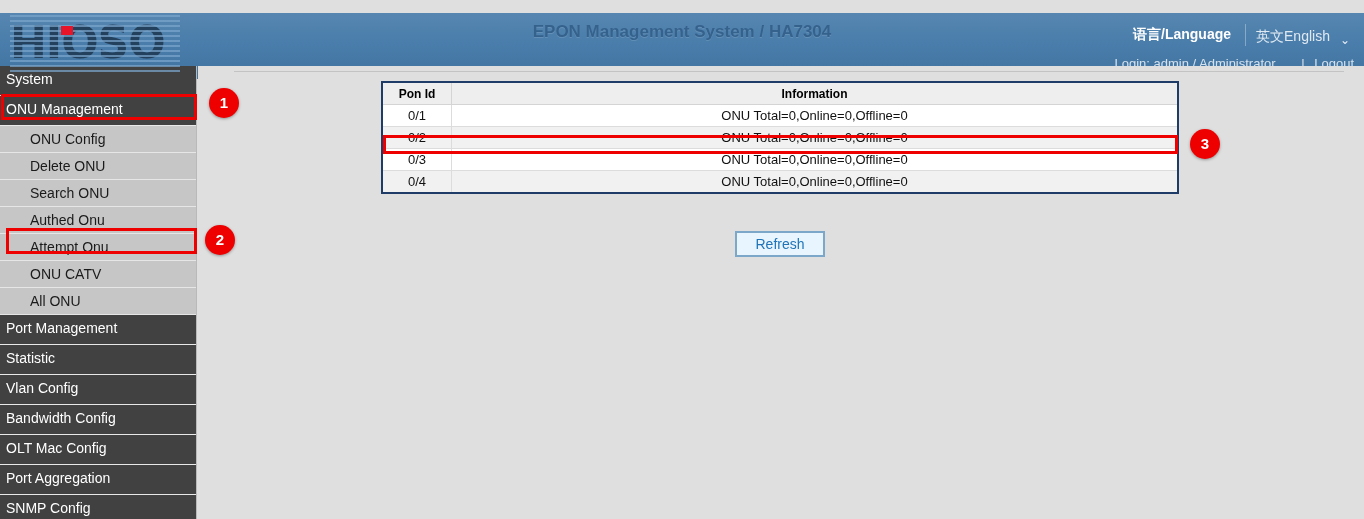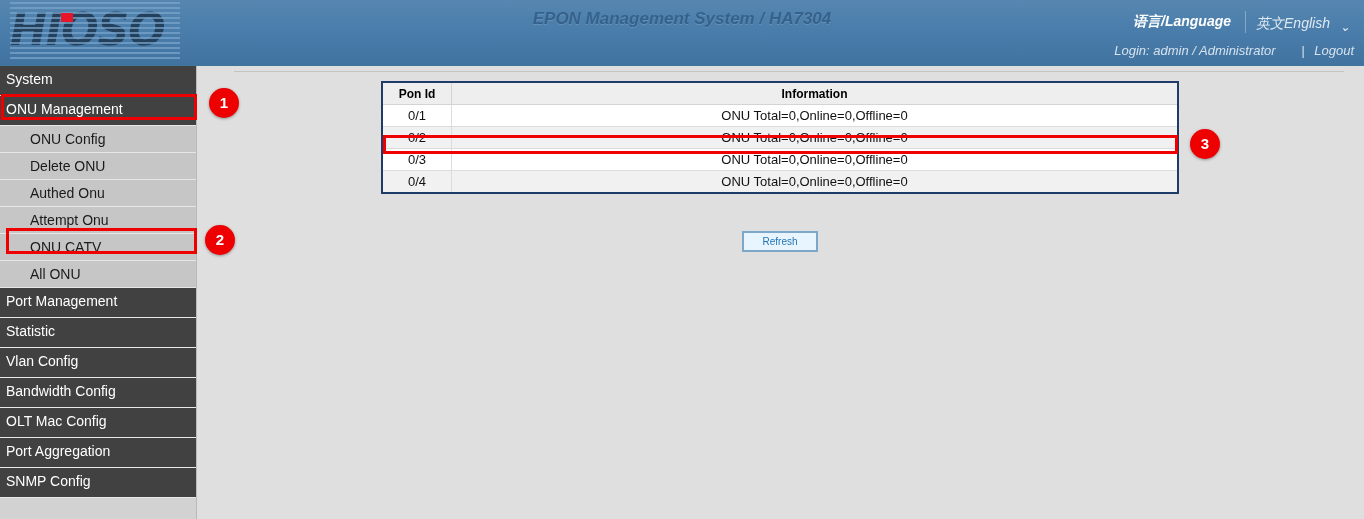--- a/index.html
+++ b/index.html
@@ -12,25 +12,24 @@
     overflow: hidden;
     background: #dfdfdf;
     font-family: "Liberation Sans", sans-serif;
     font-size: 13px;
     color: #111;
   }
 
   
   .banner {
     position: absolute;
-    left: 0; top: 0;
+    left: 0; top: 13px;
     width: 1364px; height: 66px;
     background: #4479a8;
     overflow: hidden;
-    font-style: italic;
   }
   .banner-sheen {
     position: absolute;
     left: 0; top: 0;
     width: 1364px; height: 66px;
     background: linear-gradient(to bottom,
        rgba(255,255,255,.10) 0%,
        rgba(255,255,255,.03) 45%,
        rgba(0,0,0,.05) 100%);
     pointer-events: none;
@@ -231,21 +230,21 @@
     left: 183px; top: 165px;
     width: 798px;
     text-align: center;
   }
   .refresh-btn {
     display: inline-block;
     padding: 3px 18px;
     background: #e8f4fe;
     border: 2px solid #7da7c8;
     color: #1f74b8;
-    font-size: 10px;
+    font-size: 14px;
     font-family: "Liberation Sans", sans-serif;
     cursor: pointer;
   }
 
   
   .anno-box {
     position: absolute;
     border: 3px solid #ee0000;
     box-sizing: border-box;
     pointer-events: none;
@@ -291,20 +290,21 @@
     <span class="login-sep">|</span>
     <span class="logout-link">Logout</span>
   </div>
 </div>
 
 <div class="sidebar">
   <div class="menu-top">System</div>
   <div class="menu-top">ONU Management</div>
   <div class="menu-sub">ONU Config</div>
   <div class="menu-sub">Delete ONU</div>
+  <div class="menu-sub">Search ONU</div>
   <div class="menu-sub">Authed Onu</div>
   <div class="menu-sub">Attempt Onu</div>
   <div class="menu-sub">ONU CATV</div>
   <div class="menu-sub">All ONU</div>
   <div class="menu-top">Port Management</div>
   <div class="menu-top">Statistic</div>
   <div class="menu-top">Vlan Config</div>
   <div class="menu-top">Bandwidth Config</div>
   <div class="menu-top">OLT Mac Config</div>
   <div class="menu-top">Port Aggregation</div>

